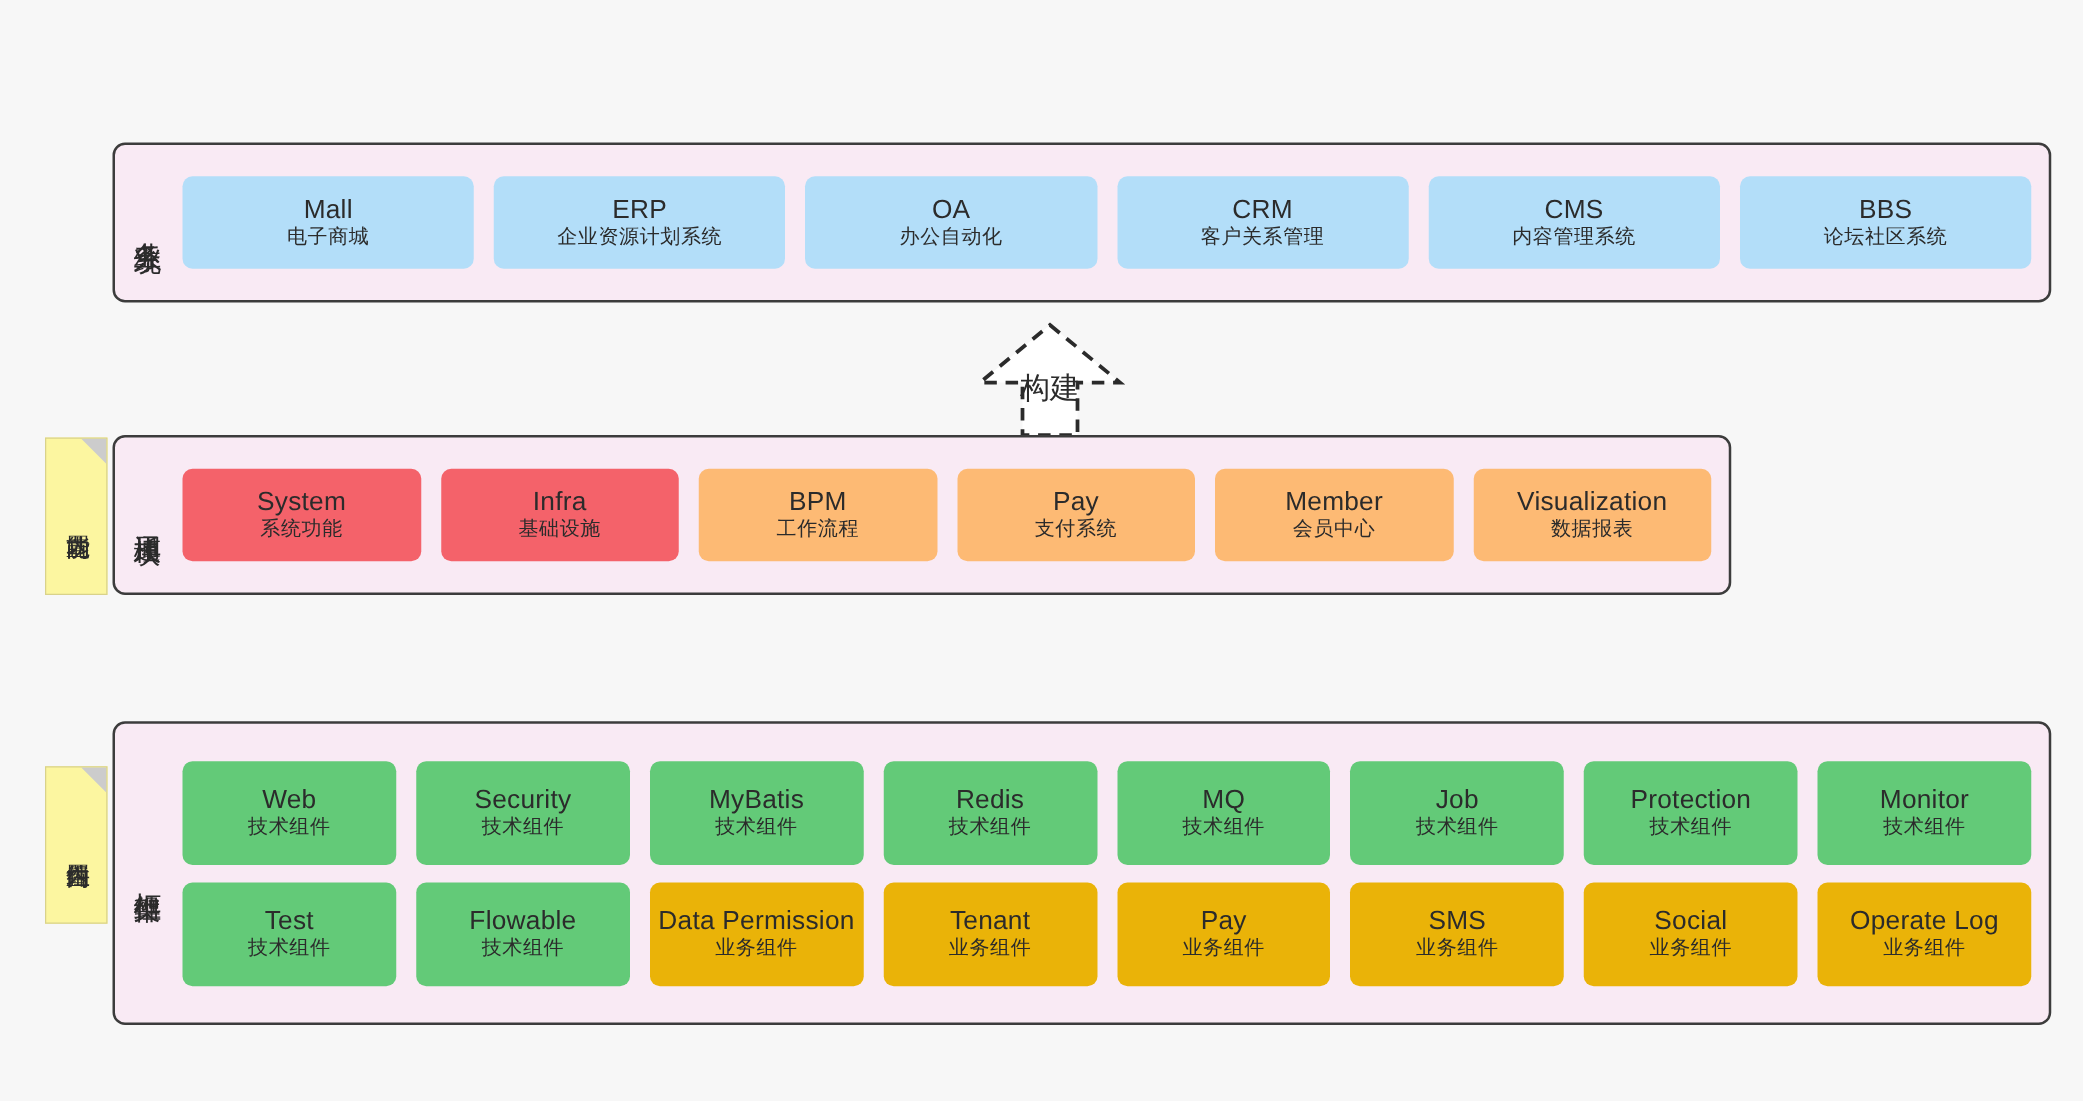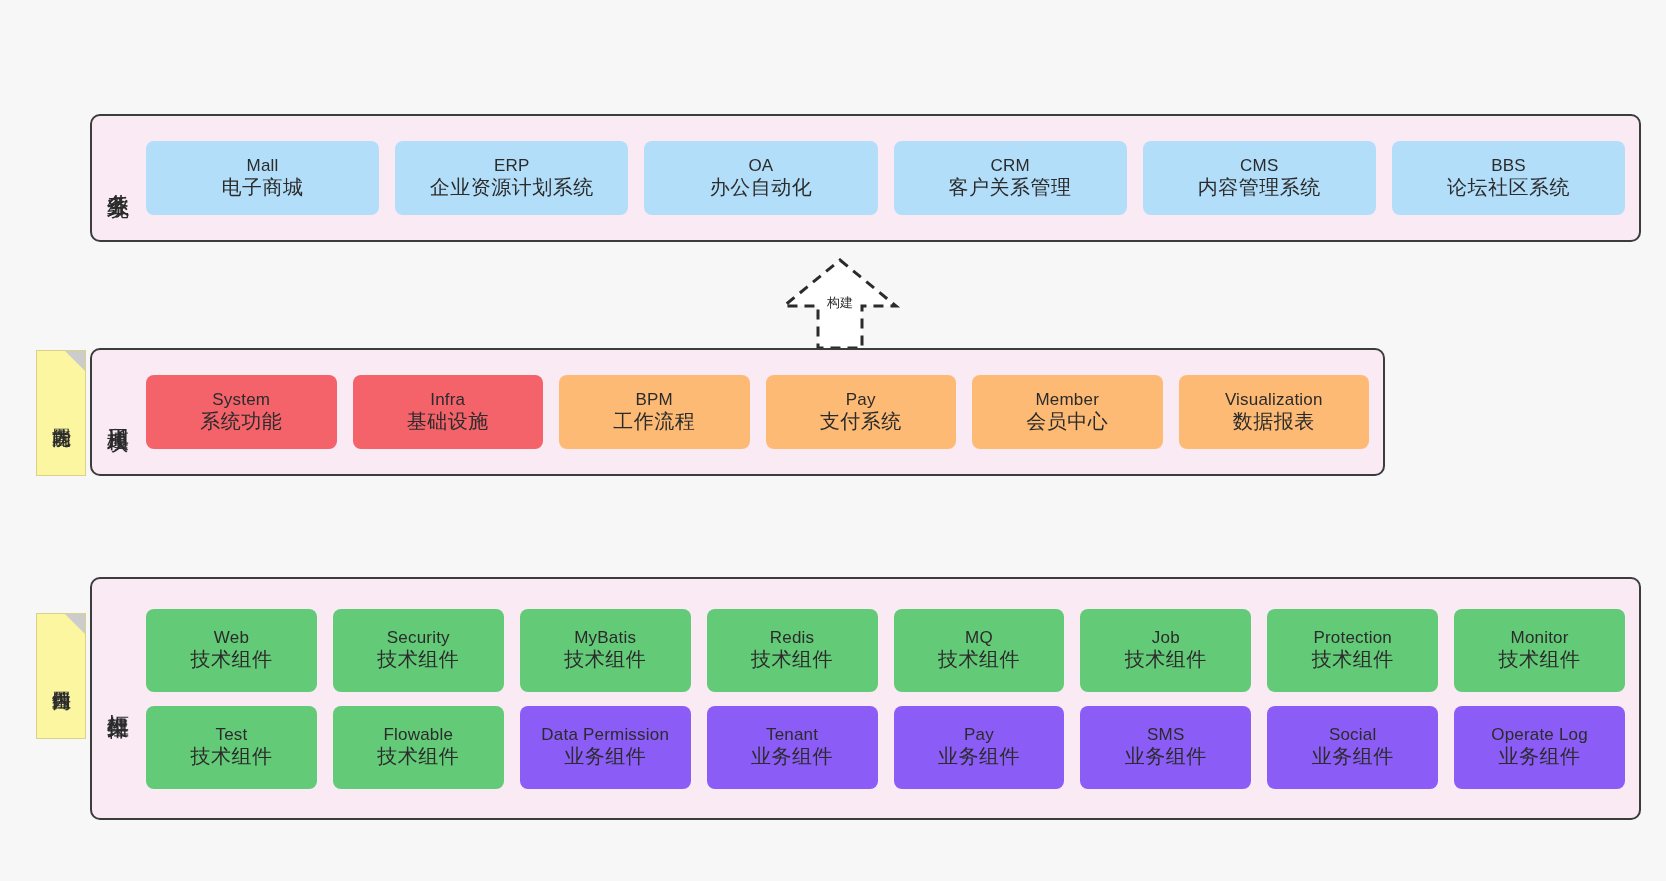--- a/index.html
+++ b/index.html
@@ -73,33 +73,33 @@
     flex-direction: column;
     align-items: center;
     justify-content: center;
     text-align: center;
     line-height: 1.18;
     padding: 4px 6px;
     color: #2b2b2b;
     min-width: 0;
   }
   .box .name {
-    font-size: 17px;
+    font-size: 21px;
     letter-spacing: 0.2px;
   }
   .box .sub {
-    font-size: 20px;
+    font-size: 16px;
     letter-spacing: 0.5px;
   }
 
   .box.blue  { background: #b3def9; }
   .box.red   { background: #f4626a; }
   .box.pink  { background: #fdba74; }
   .box.green { background: #63ca78; }
-  .box.lgreen{ background: #8b5cf6; }
+  .box.lgreen{ background: #eab308; }
 
   
   #layer-business  { left: 90px;  top: 114px; width: 1551px; height: 128px; }
   #layer-common    { left: 90px;  top: 348px; width: 1295px; height: 128px; }
   #layer-framework { left: 90px;  top: 577px; width: 1551px; height: 243px; }
 
   #layer-business  .box, #layer-common .box { height: 74px; }
   #layer-framework .box { height: 83px; }
 
   
@@ -137,21 +137,21 @@
     position: absolute;
     width: 160px;
     height: 96px;
   }
   .arrow svg { display: block; width: 100%; height: 100%; }
   .arrow-label {
     position: absolute;
     left: 0; right: 0;
     top: 38px;
     text-align: center;
-    font-size: 13px;
+    font-size: 24px;
     color: #2b2b2b;
     user-select: none;
     pointer-events: none;
   }
   #arrow-build     { left: 760px; top: 256px; }
   #arrow-implement { left: 775px; top: 490px; }
 </style>
 </head>
 <body>
 

